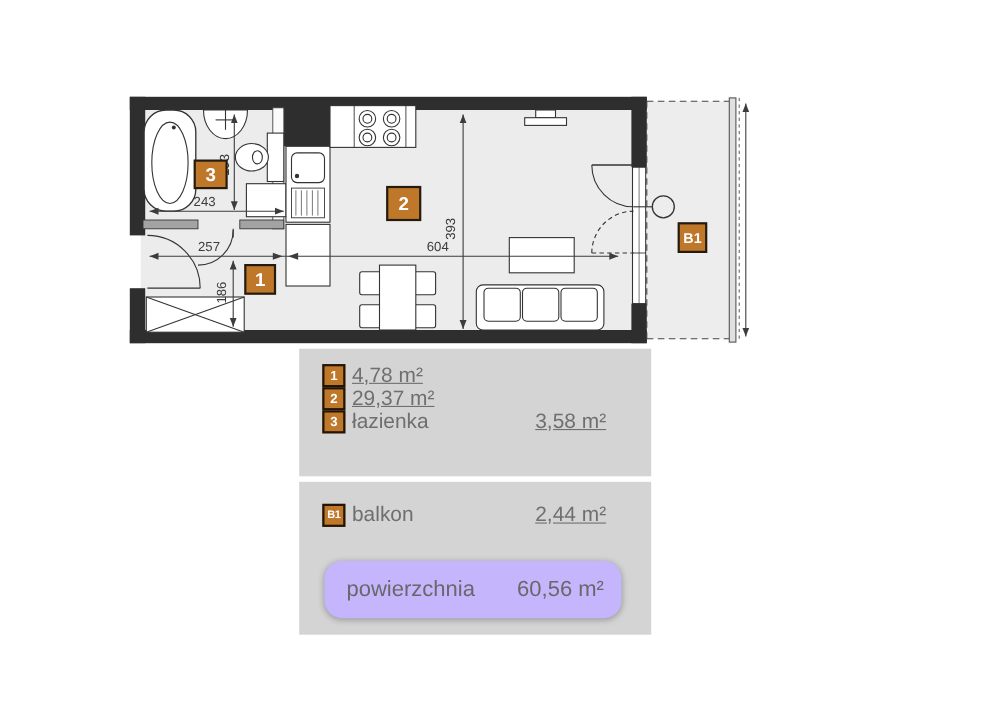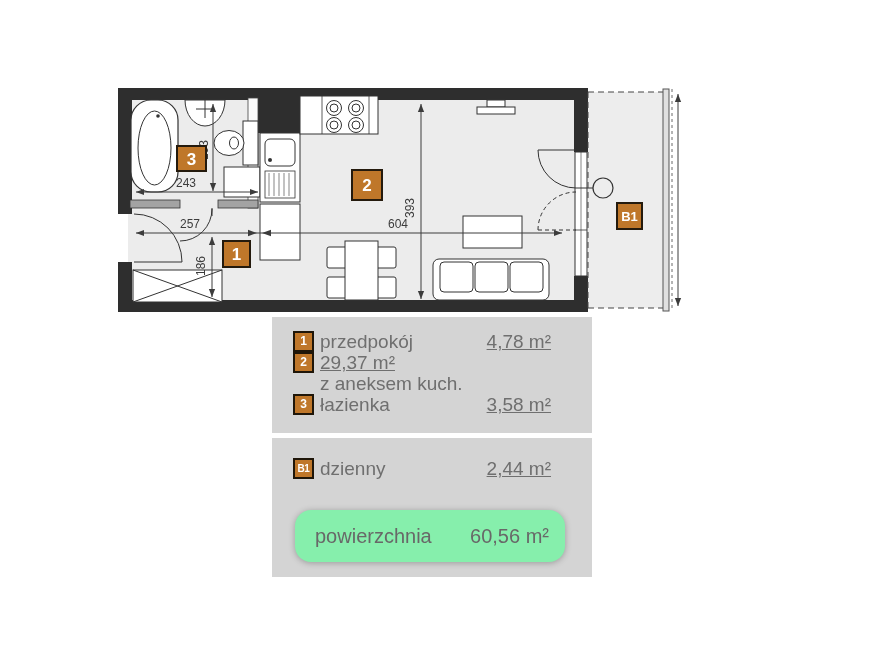--- a/index.html
+++ b/index.html
@@ -14,21 +14,21 @@
   .panel1{top:317px;height:116px;padding:14px 41px 0 21px;box-sizing:border-box;}
   .panel2{top:438px;height:139px;padding:20px 41px 0 21px;box-sizing:border-box;}
   .lrow{display:flex;align-items:center;height:21px;color:#6f6f6f;font-size:19px;}
   .lnum{flex:0 0 auto;width:17px;height:17px;background:#bf772a;border:2px solid #1f1609;
         color:#fff;font-size:12px;font-weight:bold;line-height:17px;text-align:center;
         margin-right:6px;box-sizing:content-box;}
   .lnum.b1{font-size:10px;letter-spacing:-0.5px;}
   .lnum.ghost{visibility:hidden;}
   .llabel{flex:1 1 auto;white-space:nowrap;}
   .larea{flex:0 0 auto;text-align:right;text-decoration:underline;}
-  .total{position:absolute;left:23px;top:72px;width:270px;height:52px;background:#86efac;
+  .total{position:absolute;left:23px;top:72px;width:270px;height:52px;background:#c4b5fd;
          border-radius:16px;box-shadow:0 1px 6px rgba(0,0,0,.28);display:flex;
          align-items:center;justify-content:space-between;box-sizing:border-box;
          padding:0 16px 0 20px;color:#686868;font-size:20px;}
 </style>
 </head>
 <body>
 
 <div id="screen">
 
 <svg width="894" height="330" viewBox="0 0 894 330">
@@ -194,43 +194,37 @@
   </g>
   <g>
     <rect x="617" y="203" width="25" height="26" fill="#bf772a" stroke="#241a0d" stroke-width="2"></rect>
     <text x="629.5" y="216.5" class="roomnum small" text-anchor="middle" dominant-baseline="central">B1</text>
   </g>
 </svg>
 
 <div class="panel panel1">
   <div class="lrow">
     <span class="lnum">1</span>
-    <span class="llabel">przedpokój</span>
     <span class="larea">4,78 m²</span>
   </div>
   <div class="lrow">
     <span class="lnum">2</span>
     <span class="larea">29,37 m²</span>
-  </div>
-  <div class="lrow">
-    <span class="lnum ghost"></span>
-    <span class="llabel">z aneksem kuch.</span>
-    <span class="larea"></span>
   </div>
   <div class="lrow">
     <span class="lnum">3</span>
     <span class="llabel">łazienka</span>
     <span class="larea">3,58 m²</span>
   </div>
 </div>
 
 <div class="panel panel2">
   <div class="lrow">
     <span class="lnum b1">B1</span>
-    <span class="llabel">dzienny</span>
+    <span class="llabel">balkon</span>
     <span class="larea">2,44 m²</span>
   </div>
   <div class="total">
     <span>powierzchnia</span>
     <span>60,56 m²</span>
   </div>
 </div>
 
 </div>
 

